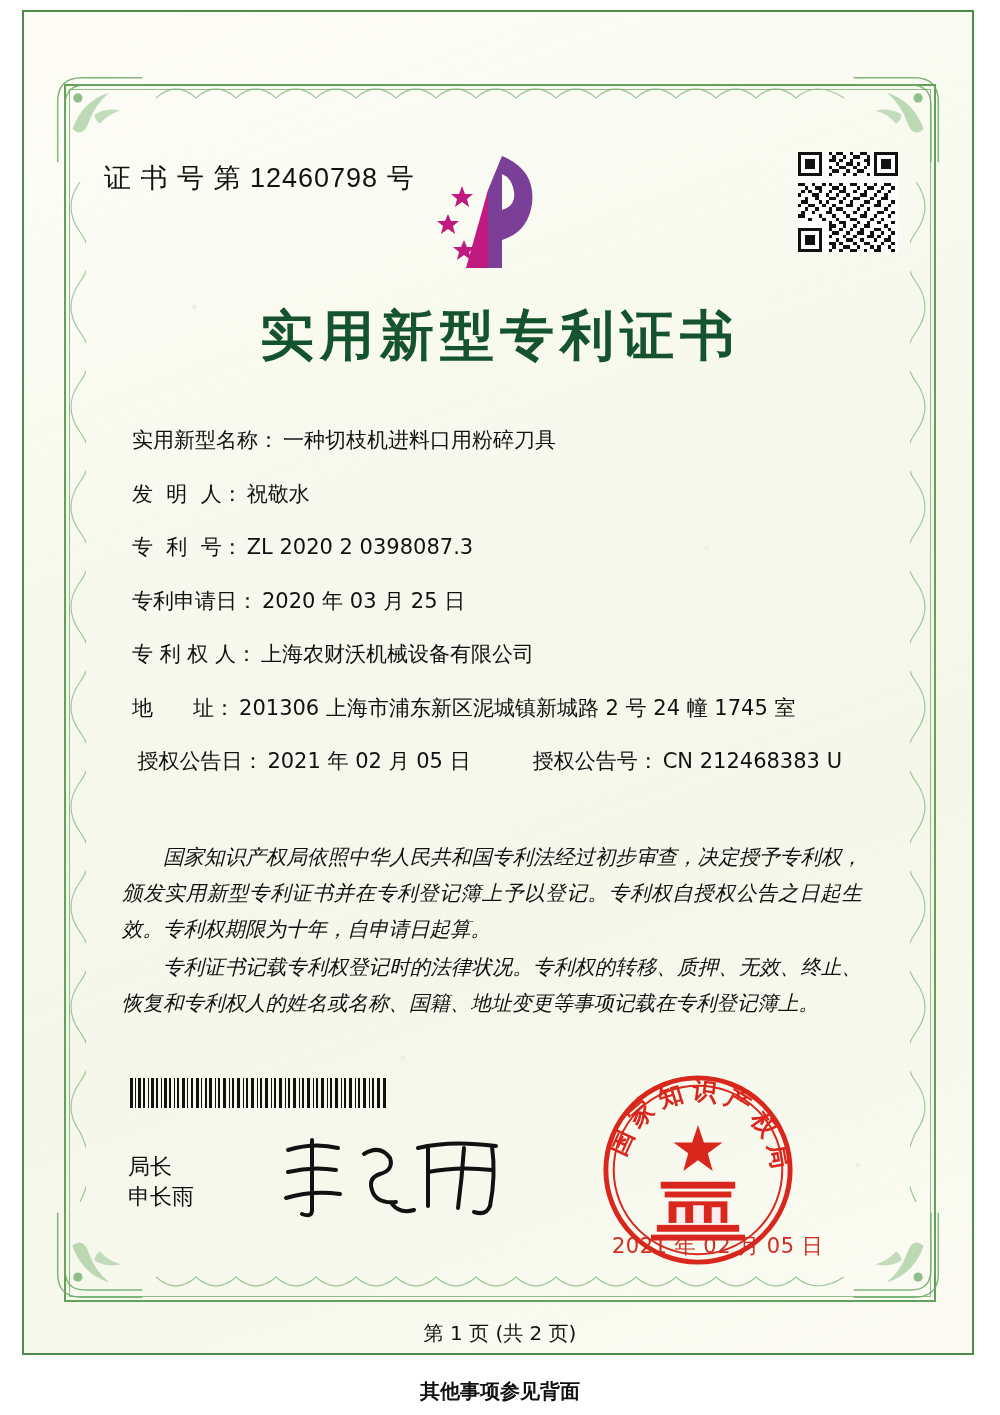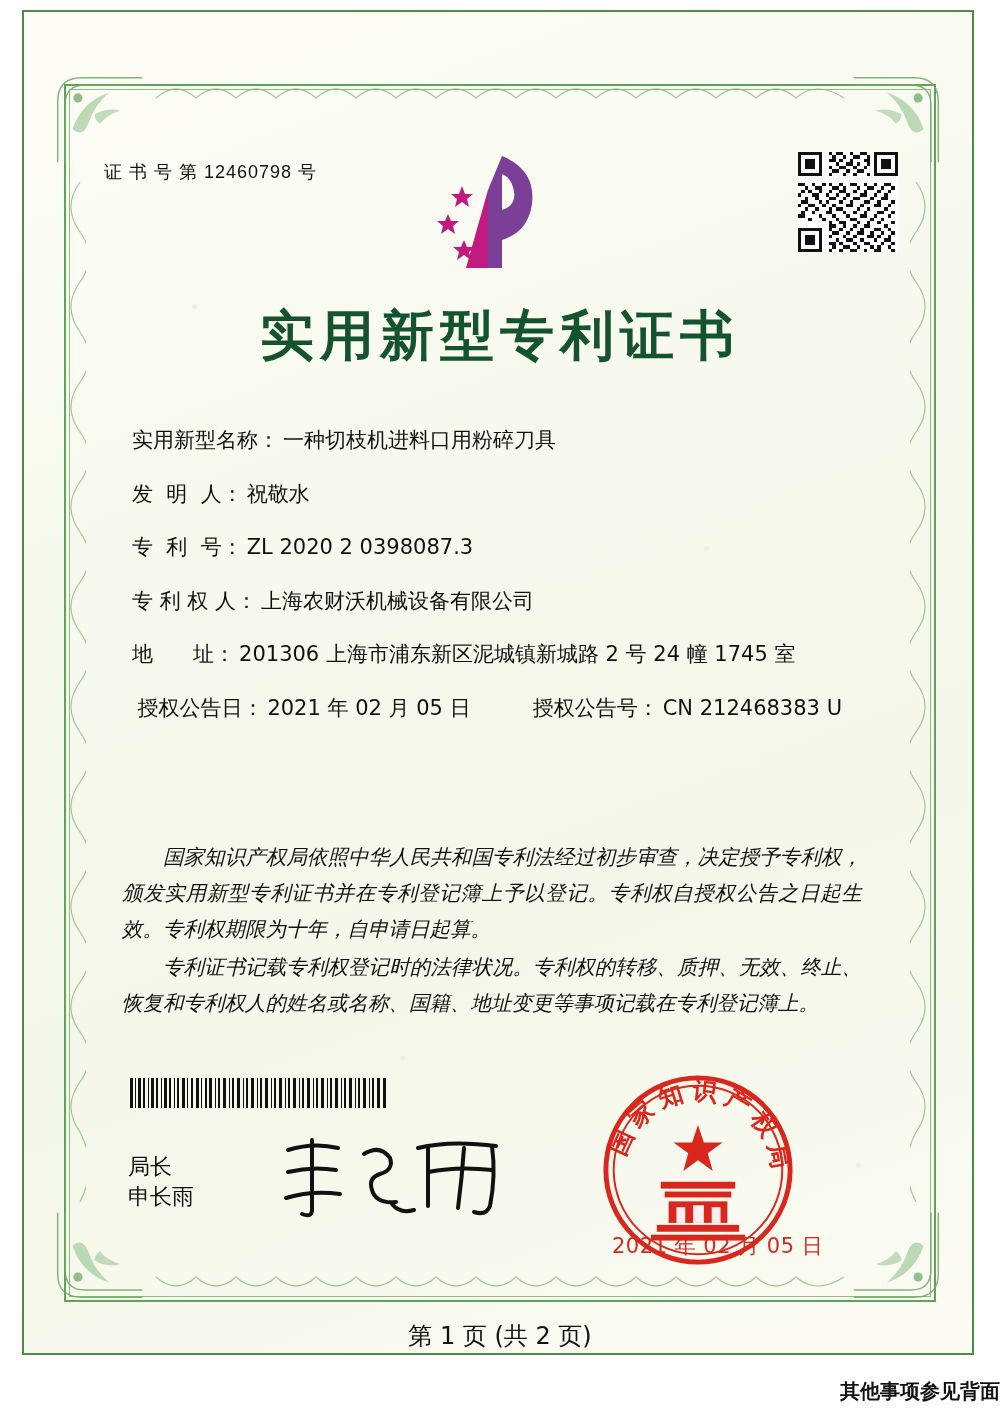--- a/index.html
+++ b/index.html
@@ -77,21 +77,21 @@
   .edge-left, .edge-right {
     position:absolute; top:170px; height:1020px; width:26px; opacity:.75;
   }
   .edge-left { left: 36px; }
   .edge-right { right: 36px; transform: scaleX(-1); }
 
   
   .cert-no {
     position: absolute;
     left: 104px; top: 160px;
-    font-size: 18px;
+    font-size: 27px;
     letter-spacing: 1px;
     color: #111;
     white-space: nowrap;
     font-family: "Liberation Sans", sans-serif;
   }
   .logo {
     position: absolute;
     left: 432px; top: 148px;
     width: 128px; height: 128px;
   }
@@ -192,28 +192,28 @@
     color: #d12a20;
     font-family: "DejaVu Sans", "Liberation Sans", sans-serif;
     letter-spacing: .5px;
   }
 
   
   .page-no {
     position: absolute;
     left: 0; right: 0; top: 1320px;
     text-align: center;
-    font-size: 24px;
+    font-size: 20px;
     color: #111;
     font-family: "DejaVu Sans", "Liberation Sans", sans-serif;
   }
   .foot-note {
     position: absolute;
     left: 0; right: 0; top: 1378px;
-    text-align: right;
+    text-align: center;
     font-size: 20px;
     color: #111;
     font-weight: 600;
     font-family: "DejaVu Sans", "Liberation Sans", sans-serif;
   }
 </style>
 </head>
 <body>
 
 <div class="page">
@@ -486,20 +486,24 @@
     <div class="field">
       <span class="f-label">发  明  人：</span>
       <span class="f-value">祝敬水</span>
     </div>
 
     <div class="field">
       <span class="f-label">专  利  号：</span>
       <span class="f-value">ZL 2020 2 0398087.3</span>
     </div>
 
+    <div class="field">
+      <span class="f-label">专利申请日：</span>
+      <span class="f-value">2020 年 03 月 25 日</span>
+    </div>
 
     <div class="field">
       <span class="f-label">专 利 权 人：</span>
       <span class="f-value">上海农财沃机械设备有限公司</span>
     </div>
 
     <div class="field">
       <span class="f-label">地      址：</span>
       <span class="f-value">201306 上海市浦东新区泥城镇新城路 2 号 24 幢 1745 室</span>
     </div>

